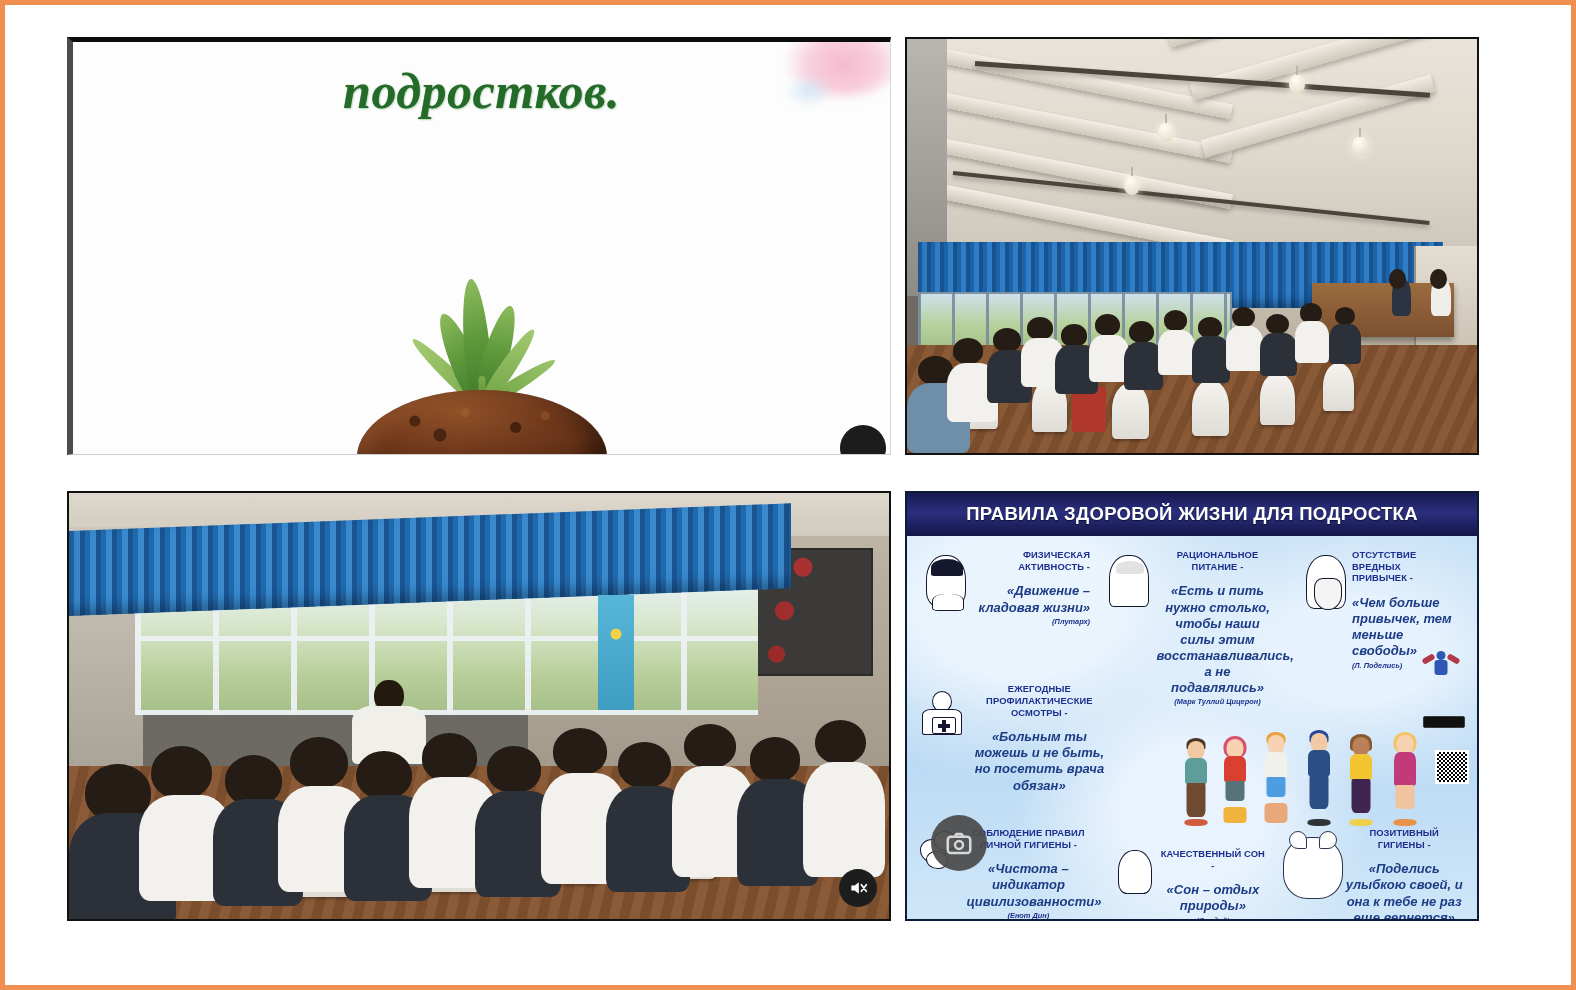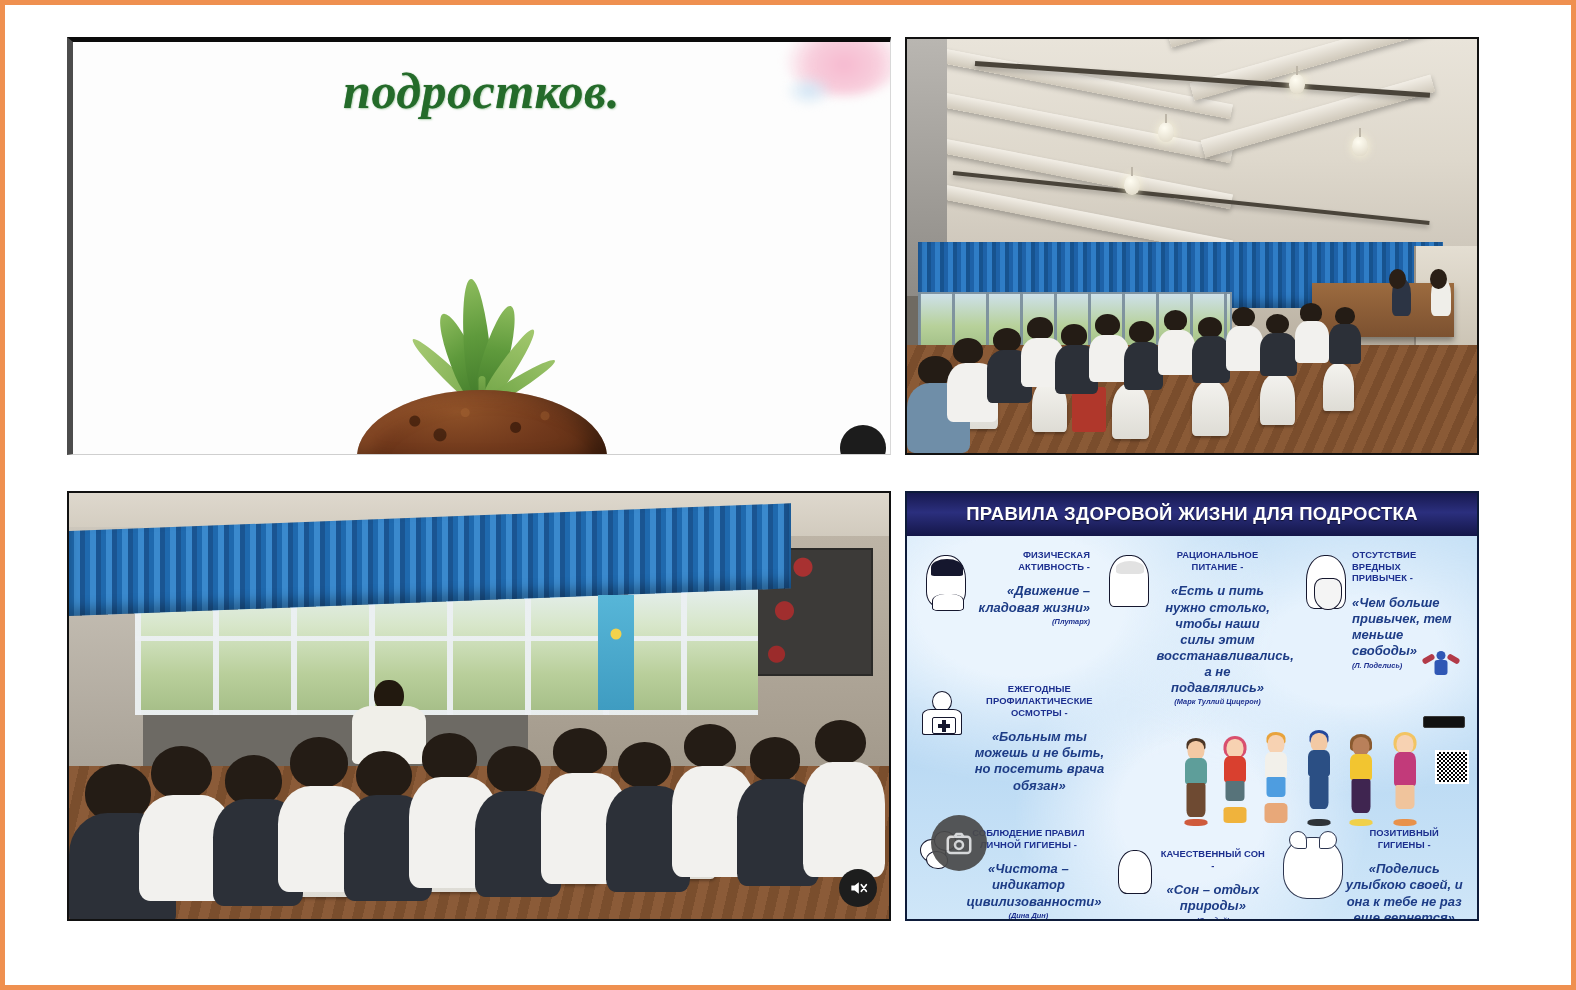--- a/index.html
+++ b/index.html
@@ -591,21 +591,21 @@
 
         <div class="pitem" style="left:2%;top:76%;width:36%;">
           <div class="soap-icon" style="left:2px;top:4px;">
             <div class="bubble" style="left:0;top:8px;width:26px;height:24px;"></div>
             <div class="bubble" style="left:14px;top:0;width:22px;height:20px;"></div>
             <div class="bubble" style="left:6px;top:20px;width:22px;height:18px;"></div>
           </div>
           <div class="ptext" style="left:48px;top:0px;width:124px;text-align:center;">
             <div class="ptitle">СОБЛЮДЕНИЕ ПРАВИЛ ЛИЧНОЙ ГИГИЕНЫ -</div>
             <div class="pquote">«Чистота – индикатор цивилизованности»</div>
-            <div class="pauthor">(Дина Дин)</div>
+            <div class="pauthor">(Енот Дин)</div>
           </div>
         </div>
 
         <div class="pitem" style="left:37%;top:82%;width:30%;">
           <div class="bust" style="left:0;top:0;width:34px;height:44px;border-radius:46% 46% 26% 26%;"></div>
           <div class="ptext" style="left:40px;top:-2px;width:110px;text-align:center;">
             <div class="ptitle">КАЧЕСТВЕННЫЙ СОН -</div>
             <div class="pquote">«Сон – отдых природы»</div>
             <div class="pauthor">(Овидий)</div>
           </div>

